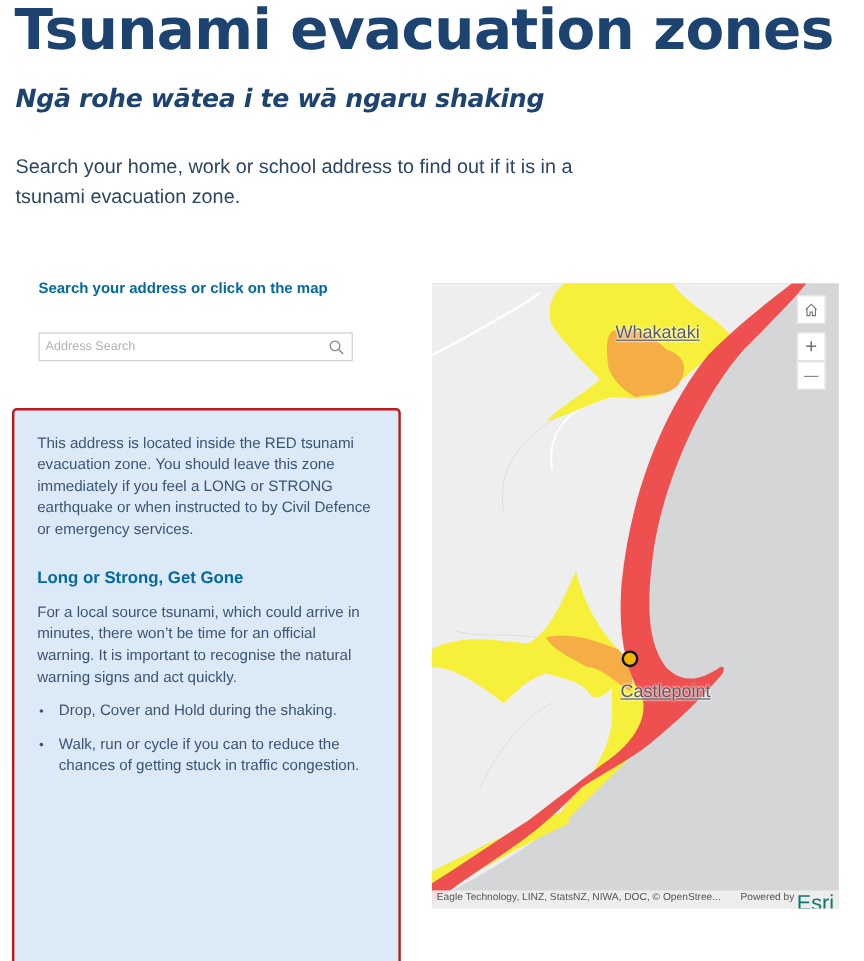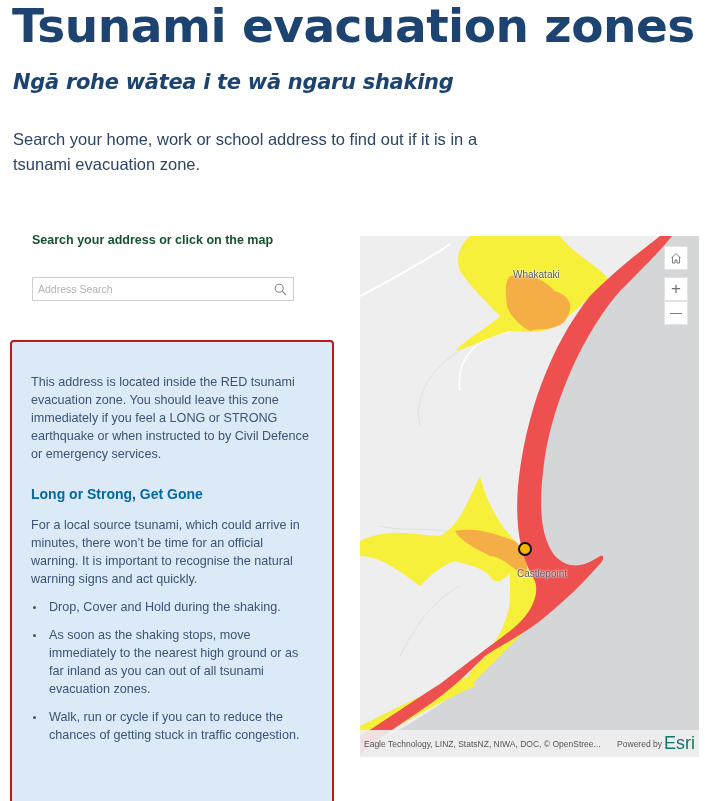--- a/index.html
+++ b/index.html
@@ -16,68 +16,69 @@
     font-family: "DejaVu Sans", sans-serif; font-style: italic; font-weight: bold;
     font-size: 21px; color: #1d4370; white-space: nowrap; letter-spacing: -0.3px;
   }
   .intro {
     position: absolute; left: 13px; top: 127px; width: 520px;
     font-size: 16.5px; line-height: 25px; color: #2b4564;
   }
 
   .search-heading {
     position: absolute; left: 32px; top: 233px;
-    font-size: 12.5px; font-weight: bold; color: #14532d; white-space: nowrap;
+    font-size: 12.5px; font-weight: bold; color: #0369a1; white-space: nowrap;
   }
   .search-box {
     position: absolute; left: 32px; top: 277px; width: 262px; height: 24px;
     border: 1px solid #cfcfcf; background: #fff;
     font-family: "Liberation Sans", sans-serif; font-size: 10.5px; color: #333;
     padding: 0 5px;
   }
   .search-box::placeholder { color: #b3b3b3; }
   .search-btn {
     position: absolute; left: 270px; top: 278px; width: 20px; height: 22px;
     display: flex; align-items: center; justify-content: center; cursor: pointer;
   }
 
   .info-box {
     position: absolute; left: 10px; top: 340px; width: 324px; height: 480px;
     background: #dce9f7; border: 2px solid #c0161c; border-radius: 4px;
     padding: 18px 18px 0 19px; color: #3a5574; font-size: 12.6px; line-height: 18px;
   }
-  .info-box p { margin-bottom: 10px; margin-top: 13px; }
+  .info-box p { margin-bottom: 10px; }
   .info-box h3 {
     font-size: 14px; font-weight: bold; color: #0369a1; margin: 22px 0 11px 0;
   }
   .info-box ul { list-style: none; }
   .info-box li { position: relative; padding-left: 18px; margin-bottom: 10px; }
   .info-box li::before {
     content: ""; position: absolute; left: 2px; top: 8px; width: 3px; height: 3px;
     background: #3a5574; border-radius: 50%;
   }
 
   .map {
     position: absolute; left: 360px; top: 236px; width: 339px; height: 521px;
     background: #d4d6d8; overflow: hidden;
   }
   .map svg.basemap { position: absolute; left: 0; top: 0; }
   .map-label {
-    position: absolute; font-size: 10px; color: #5a5a66; font-family: "Liberation Sans", sans-serif;
+    position: absolute; font-size: 15px; color: #5a5a66; font-family: "Liberation Sans", sans-serif;
     text-shadow: 0 0 2px #fff, 0 0 2px #fff;
+    text-decoration: underline;
   }
   .map-ctrl {
     position: absolute; left: 304px; width: 24px; background: #fff;
     border: 1px solid #e2e2e2; display: flex; align-items: center; justify-content: center;
     cursor: pointer;
   }
   .attribution {
-    position: absolute; left: 0; bottom: 0; width: 100%; height: 27px;
+    position: absolute; left: 0; bottom: 0; width: 100%; height: 15px;
     background: rgba(240,240,240,0.9); font-size: 8.5px; color: #555;
-    display: flex; align-items: center; padding: 0 4px; white-space: nowrap;
+    display: flex; align-items: flex-start; padding: 0 4px; white-space: nowrap;
   }
   .attribution .credits { flex: 1; overflow: hidden; }
   .attribution .powered { margin-left: 6px; }
   .attribution .esri { color: #0f766e; font-size: 18px; margin-left: 2px; }
 </style>
 </head>
 <body>
 
 <h1 class="page-title">Tsunami evacuation zones</h1>
 <h2 class="page-subtitle">Ngā rohe wātea i te wā ngaru shaking</h2>
@@ -91,21 +92,20 @@
     <line x1="8.2" y1="8.2" x2="12" y2="12" stroke="#8a8a8a" stroke-width="1.2"></line>
   </svg>
 </div>
 
 <div class="info-box">
   <p>This address is located inside the RED tsunami evacuation zone. You should leave this zone immediately if you feel a LONG or STRONG earthquake or when instructed to by Civil Defence or emergency services.</p>
   <h3>Long or Strong, Get Gone</h3>
   <p>For a local source tsunami, which could arrive in minutes, there won’t be time for an official warning. It is important to recognise the natural warning signs and act quickly.</p>
   <ul>
     <li>Drop, Cover and Hold during the shaking.</li>
-    <li>As soon as the shaking stops, move immediately to the nearest high ground or as far inland as you can out of all tsunami evacuation zones.</li>
     <li>Walk, run or cycle if you can to reduce the chances of getting stuck in traffic congestion.</li>
   </ul>
 </div>
 
 <div class="map">
   <svg class="basemap" width="339" height="521" viewBox="0 0 339 521">
 
     <path d="M0,0 L300,0 C280,30 250,60 210,100 C175,140 165,200 160,250 C158,300 170,330 200,345 C225,330 240,320 242,322 C225,345 200,370 165,395 C135,420 120,435 105,450 C80,470 40,495 0,515 Z" fill="#eeeeee"></path>
 
     <path d="M0,60 C30,45 55,30 80,15 L90,8" fill="none" stroke="#ffffff" stroke-width="2"></path>

